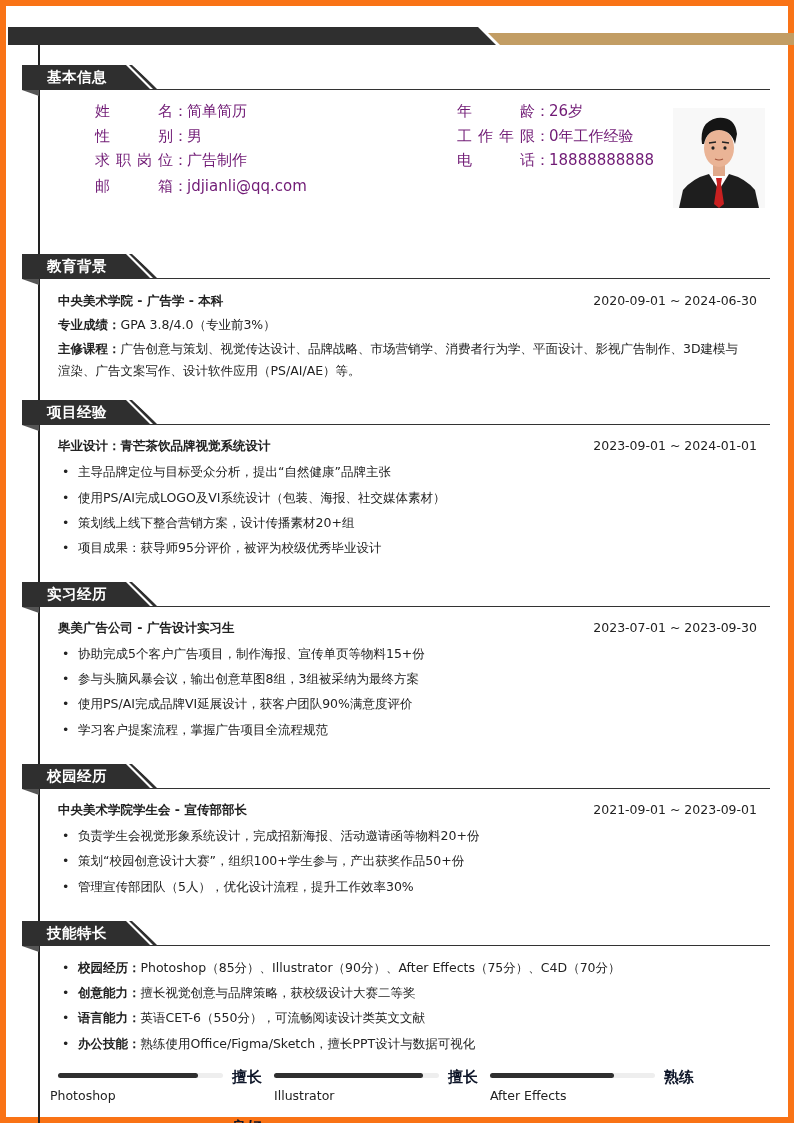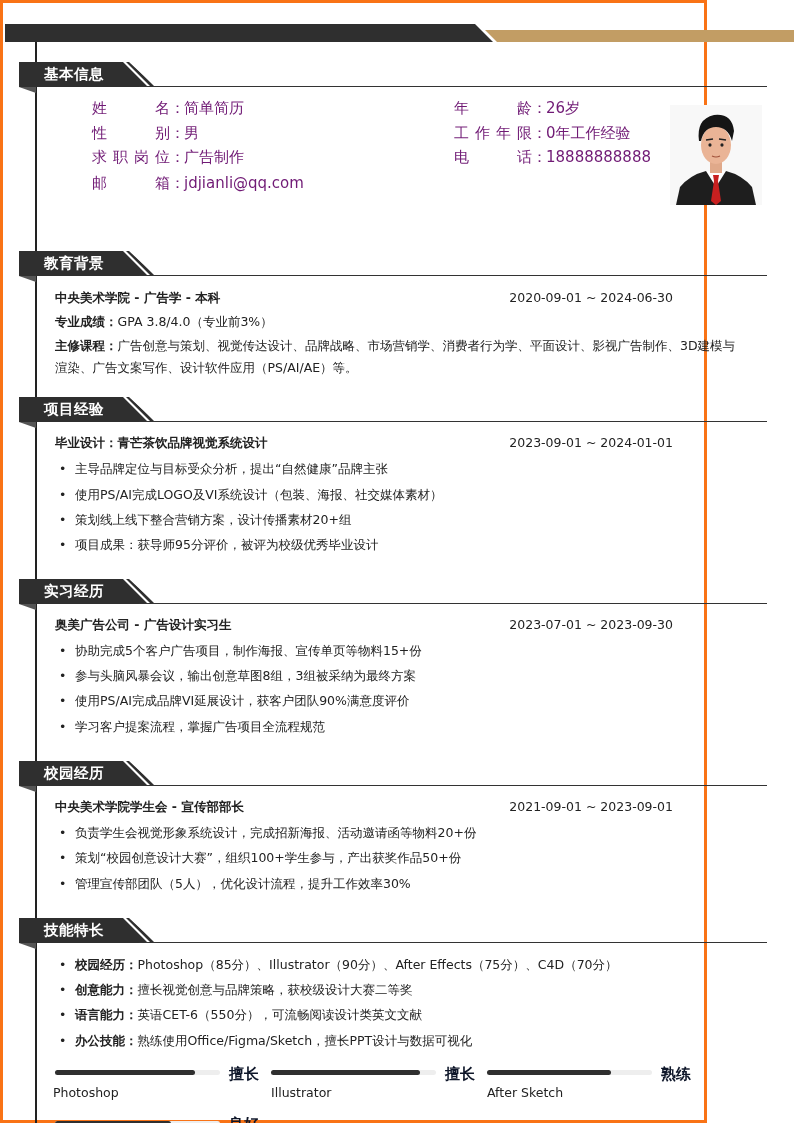--- a/index.html
+++ b/index.html
@@ -1,18 +1,18 @@
 <!DOCTYPE html>
 <html><head>
 <meta charset="utf-8">
 <style>
   * { box-sizing: border-box; margin: 0; padding: 0; }
   html, body { width: 794px; height: 1123px; overflow: hidden; background: #fff; }
   body { font-family: "DejaVu Sans", "Liberation Sans", sans-serif; color: #222; font-size: 12.5px; position: relative; }
-  .page { position: absolute; left: 0; top: 0; width: 707px; height: 1123px; background: #fff; border: 3px solid #f97316; }
+  .page { position: absolute; left: 0; top: 0; width: 794px; height: 1123px; background: #fff; border: 6px solid #f97316; }
   .topbar-dark { position: absolute; left: 2px; top: 21px; width: 488px; height: 18px; background: #2f2f2f;
     clip-path: polygon(0 0, 470px 0, 488px 18px, 0 18px); }
   .topbar-gold { position: absolute; left: 482px; top: 27px; width: 311px; height: 12px; background: #c29d64;
     clip-path: polygon(0 0, 311px 0, 311px 12px, 12px 12px); }
   .timeline { position: absolute; left: 32px; top: 39px; width: 1.5px; height: 1084px; background: #222; }
 
   .section-header { position: absolute; left: 16px; height: 25px; width: 748px; }
   .section-header .tab { position: absolute; left: 0; top: 0; height: 25px; width: 137px; background: #2f2f2f;
     clip-path: polygon(0 0, 110px 0, 137px 25px, 0 25px); }
   .section-header .stripe1, .section-header .stripe2 { position: absolute; top: 0; width: 3px; height: 25px; background: #fff; transform: skewX(45deg); transform-origin: top left; }
@@ -167,31 +167,31 @@
   </div>
   <div class="bullet" style="top:954px"><span class="bold">校园经历：</span><span>Photoshop（85分）、Illustrator（90分）、After Effects（75分）、C4D（70分）</span></div>
   <div class="bullet" style="top:979px"><span class="bold">创意能力：</span><span>擅长视觉创意与品牌策略，获校级设计大赛二等奖</span></div>
   <div class="bullet" style="top:1004px"><span class="bold">语言能力：</span><span>英语CET-6（550分），可流畅阅读设计类英文文献</span></div>
   <div class="bullet" style="top:1030px"><span class="bold">办公技能：</span><span>熟练使用Office/Figma/Sketch，擅长PPT设计与数据可视化</span></div>
 
   <div class="skill-bar" style="left:52px;top:1067px">
       <div class="fill" style="width:85%"></div>
     </div>
   <div class="skill-level" style="left:226px;top:1062px">擅长</div>
-  <div class="skill-name" style="left:50px;top:1082px">Photoshop</div>
+  <div class="skill-name" style="left:44px;top:1082px">Photoshop</div>
 
   <div class="skill-bar" style="left:268px;top:1067px">
       <div class="fill" style="width:90%"></div>
     </div>
   <div class="skill-level" style="left:442px;top:1062px">擅长</div>
   <div class="skill-name" style="left:268px;top:1082px">Illustrator</div>
 
   <div class="skill-bar" style="left:484px;top:1067px">
       <div class="fill" style="width:75%"></div>
     </div>
   <div class="skill-level" style="left:658px;top:1062px">熟练</div>
-  <div class="skill-name" style="left:484px;top:1082px">After Sketch</div>
+  <div class="skill-name" style="left:484px;top:1082px">After Effects</div>
 
   <div class="skill-bar" style="left:52px;top:1118px">
       <div class="fill" style="width:70%"></div>
     </div>
   <div class="skill-level" style="left:226px;top:1112px">良好</div>
 </div>
 
 </body></html>

